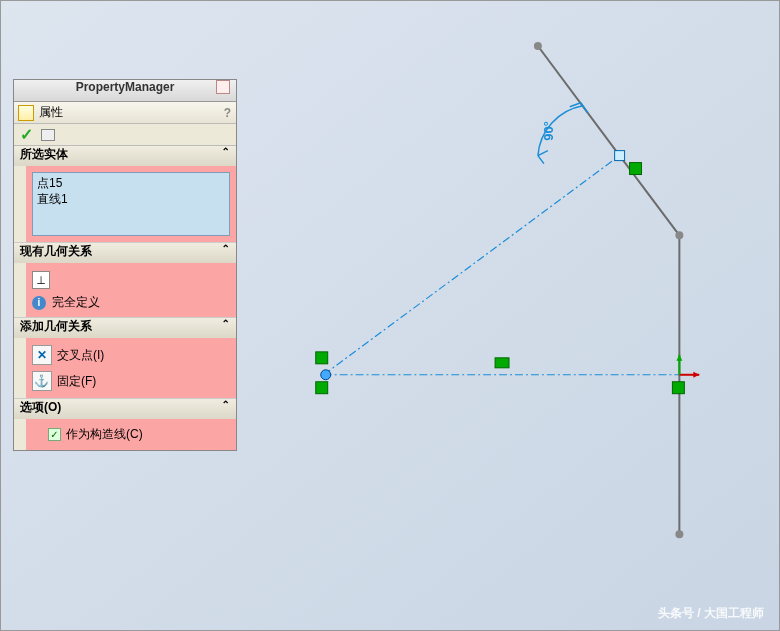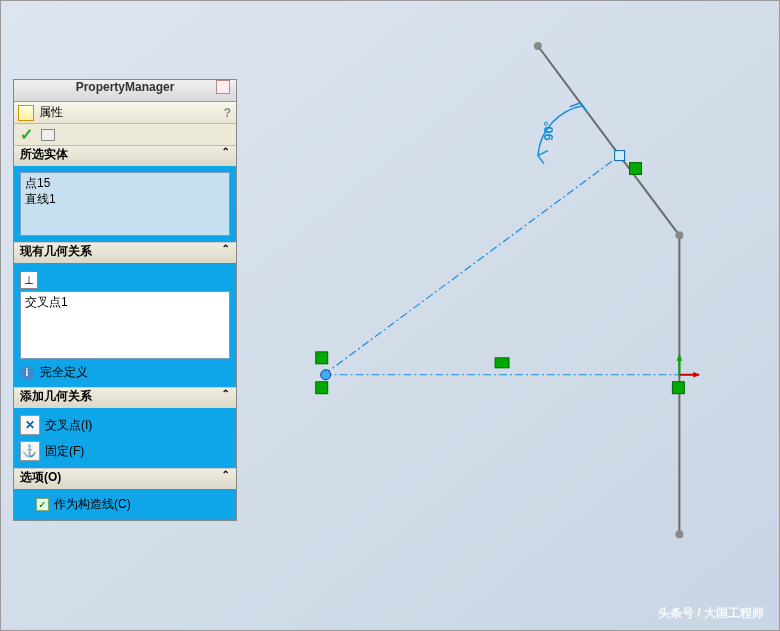--- a/index.html
+++ b/index.html
@@ -10,21 +10,21 @@
     .pm-pin { position: absolute; right: 6px; width: 14px; height: 14px; border: 1px solid #b88; background: #fee; }
     .prop-row { height: 22px; background: linear-gradient(#f8f6ec, #e8e4d4); border-bottom: 1px solid #bbb; display: flex; align-items: center; padding: 0 4px; position: relative; }
     .prop-icon { width: 16px; height: 16px; background: linear-gradient(#ffd,#fea); border: 1px solid #c90; margin-right: 5px; }
     .prop-help { position: absolute; right: 5px; color: #888; font-weight: bold; cursor: pointer; }
     .action-row { height: 22px; display: flex; align-items: center; padding: 0 6px; gap: 8px; border-bottom: 1px solid #bbb; }
     .check-ok { color: #2a2; font-size: 16px; font-weight: bold; cursor: pointer; }
     .pin-icon { width: 14px; height: 12px; border: 1px solid #888; background: #eee; cursor: pointer; }
     .section { border-bottom: 1px solid #ccc; }
     .sec-header { height: 20px; background: linear-gradient(#f0ede0, #dcd8c8); display: flex; justify-content: space-between; padding: 0 6px; font-weight: bold; cursor: pointer; }
     .sec-toggle { font-size: 10px; }
-    .sec-body { padding: 6px; background: #0ea5e9; }
+    .sec-body { padding: 6px; background: #fca5a5; margin-left: 12px; }
     .listbox { border: 1px solid #7f9db9; background: #c7e0f0; min-height: 64px; padding: 2px 4px; line-height: 16px; color: #000; }
     .listbox.white { background: #fff; min-height: 68px; }
     .rel-row { display: flex; align-items: center; gap: 5px; margin: 2px 0; cursor: pointer; }
     .rel-icon { width: 18px; height: 18px; border: 1px solid #888; background: #fff; display:flex; align-items:center; justify-content:center; font-size:11px; }
     .status-row { display: flex; align-items: center; gap: 6px; margin-top: 5px; }
     .info-icon { width: 14px; height: 14px; border-radius: 50%; background: #48c; color: #fff; text-align: center; line-height: 14px; font-size: 10px; font-weight: bold; }
     .add-rel-row { display: flex; align-items: center; gap: 5px; padding: 3px 0; cursor: pointer; }
     .add-rel-icon { width: 20px; height: 20px; border: 1px solid #999; background: #f8f8f8; display: flex; align-items: center; justify-content: center; color: #06a; font-weight: bold; }
     .opt-row { display: flex; align-items: center; gap: 5px; padding: 3px 22px; }
     .cb { width: 13px; height: 13px; border: 1px solid #7a7; background: #dfd; display:flex; align-items:center; justify-content:center; color:#060; font-size:10px; }
@@ -71,23 +71,20 @@
   </div>
 
   <div class="section">
     <div class="sec-header">
       <span>现有几何关系</span>
       <span class="sec-toggle">⌃</span>
     </div>
     <div class="sec-body">
       <div class="rel-row">
         <span class="rel-icon">⊥</span>
-      </div>
-      <div class="listbox white">
-        <div>交叉点1</div>
       </div>
       <div class="status-row">
         <span class="info-icon">i</span>
         <span>完全定义</span>
       </div>
     </div>
   </div>
 
   <div class="section">
     <div class="sec-header">

